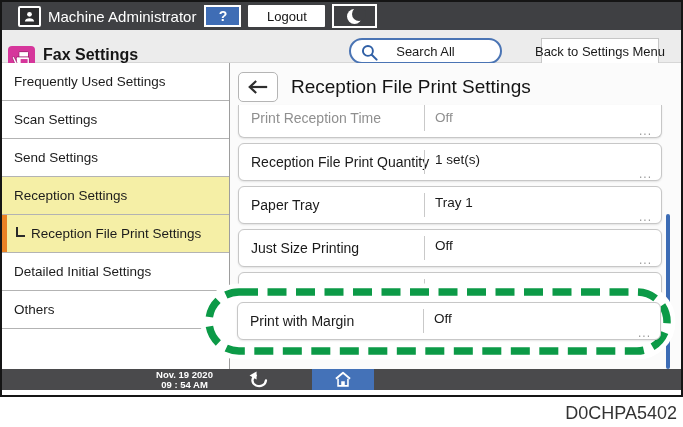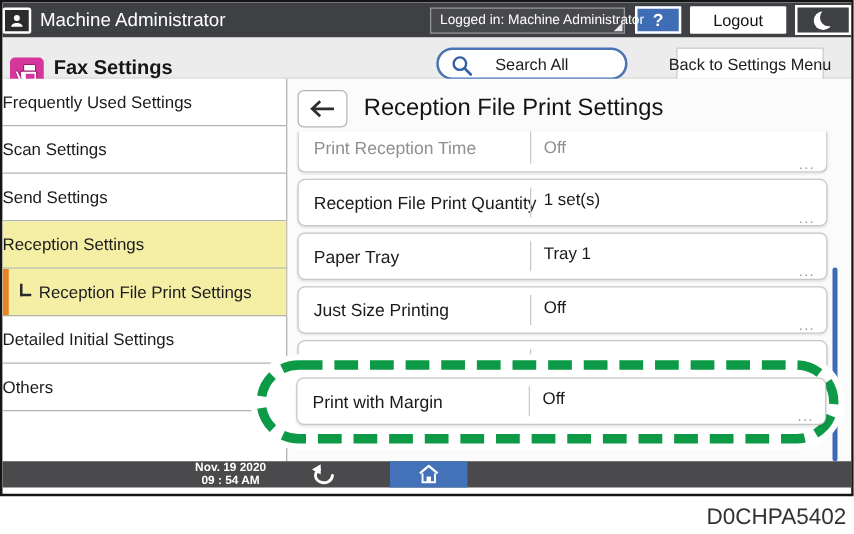--- a/index.html
+++ b/index.html
@@ -1,20 +1,20 @@
 <!DOCTYPE html>
 <html><head>
 <meta charset="utf-8">
 <style>
   html,body{margin:0;padding:0;background:#fff;font-family:"Liberation Sans",sans-serif;}
   .page{width:683px;height:427px;position:relative;background:#fff;}
   .screen{position:absolute;left:0;top:0;width:683px;height:397px;border:2px solid #151515;box-sizing:border-box;background:#fff;overflow:hidden;}
 
   
-  .topbar{height:28px;background:#3f4043;display:flex;align-items:center;padding:0 0;box-sizing:border-box;}
+  .topbar{height:28px;background:#3f4043;display:flex;align-items:center;padding:0 16px;box-sizing:border-box;}
   .user-icon-box{width:23px;height:21px;background:#2b2b2d;border:2px solid #fff;border-radius:2px;display:flex;align-items:center;justify-content:center;box-sizing:border-box;}
   .topbar-user{color:#fff;font-size:15px;margin-left:7px;white-space:nowrap;}
   .login-box{margin-left:auto;position:relative;width:156px;height:21px;background:#48494c;border:1px solid #97979b;box-sizing:border-box;display:flex;align-items:center;padding-left:7px;}
   .login-box span{color:#fff;font-size:11px;white-space:nowrap;}
   .login-tri{position:absolute;right:1px;bottom:1px;width:0;height:0;border-left:7px solid transparent;border-bottom:7px solid #e8e8e8;}
   .help-btn{width:37px;height:22px;margin-left:8px;background:#3f6db5;border:2px solid #fff;box-sizing:border-box;color:#fff;font-size:14px;font-weight:bold;display:flex;align-items:center;justify-content:center;}
   .logout-btn{width:77px;height:22px;margin-left:7px;background:#fff;color:#141414;font-size:13px;display:flex;align-items:center;justify-content:center;border-radius:1px;}
   .moon-btn{width:45px;height:24px;margin-left:7px;background:#3f4043;border:2px solid #fff;box-sizing:border-box;display:flex;align-items:center;justify-content:center;}
   .moon-icon{position:relative;width:15px;height:15px;}
   .moon-icon::before{content:"";position:absolute;inset:0;border-radius:50%;background:#fff;}
@@ -25,21 +25,21 @@
   .fax-icon{width:27px;height:27px;border-radius:4px;background:#d6369b;display:flex;align-items:center;justify-content:center;}
   .appbar-title{font-size:16px;color:#161616;margin-left:8px;font-weight:bold;white-space:nowrap;}
   .search-pill{position:absolute;left:347px;top:36px;width:153px;height:26px;background:#fff;border:2px solid #4a74b4;border-radius:15px;box-sizing:border-box;display:flex;align-items:center;justify-content:center;}
   .search-pill .mag{position:absolute;left:9px;top:3px;}
   .search-pill span{font-size:13px;color:#1a1a1a;}
   .backmenu-btn{position:absolute;left:539px;top:36px;width:118px;height:26px;background:#fff;border:1px solid #c6c6c6;box-sizing:border-box;display:flex;align-items:center;justify-content:center;font-size:13px;color:#1a1a1a;white-space:nowrap;}
 
   
   .bodyrow{display:flex;height:306px;}
   .sidebar{width:228px;box-sizing:border-box;border-right:1px solid #9d9d9d;background:#fff;}
-  .side-item{height:38px;box-sizing:border-box;border-bottom:1px solid #b3b3b3;display:flex;align-items:center;font-size:13.5px;color:#1c1c1c;position:relative;}
+  .side-item{height:38px;box-sizing:border-box;border-bottom:1px solid #b3b3b3;display:flex;align-items:center;padding-left:12px;font-size:13.5px;color:#1c1c1c;position:relative;}
   .side-item.sel{background:#f5efa6;}
   .side-item.sub{box-shadow:inset 5px 0 0 #ea8224;padding-left:14px;}
   .angle{display:inline-block;width:7px;height:8px;border-left:2px solid #2a2a2a;border-bottom:2px solid #2a2a2a;margin:-4px 6px 0 0;}
 
   .main{flex:1;position:relative;background:#fbfbfb;}
   .main-hdr{position:absolute;left:8px;top:9px;display:flex;align-items:center;}
   .back-btn{width:40px;height:30px;background:#fff;border:1px solid #b5b5b5;border-radius:5px;box-sizing:border-box;display:flex;align-items:center;justify-content:center;}
   .main-title{font-size:19px;color:#141414;margin-left:13px;white-space:nowrap;}
 
   .row{position:absolute;left:8px;width:424px;height:38px;background:#fff;border:1px solid #c7c7c7;border-radius:6px;box-sizing:border-box;box-shadow:0 1px 2px rgba(0,0,0,.10);}
@@ -71,24 +71,20 @@
   <div class="screen">
 
     <div class="topbar">
       <div class="user-icon-box">
         <svg width="13" height="13" viewBox="0 0 24 24">
           <circle cx="12" cy="8" r="4.4" fill="#fff"></circle>
           <path d="M3.5 21 C3.5 13.5 20.5 13.5 20.5 21 Z" fill="#fff"></path>
         </svg>
       </div>
       <span class="topbar-user">Machine Administrator</span>
-      <div class="login-box">
-        <span>Logged in: Machine Administrator</span>
-        <span class="login-tri"></span>
-      </div>
       <div class="help-btn">
         <span>?</span>
       </div>
       <div class="logout-btn">Logout</div>
       <div class="moon-btn">
         <span class="moon-icon"></span>
       </div>
     </div>
 
     <div class="appbar">

